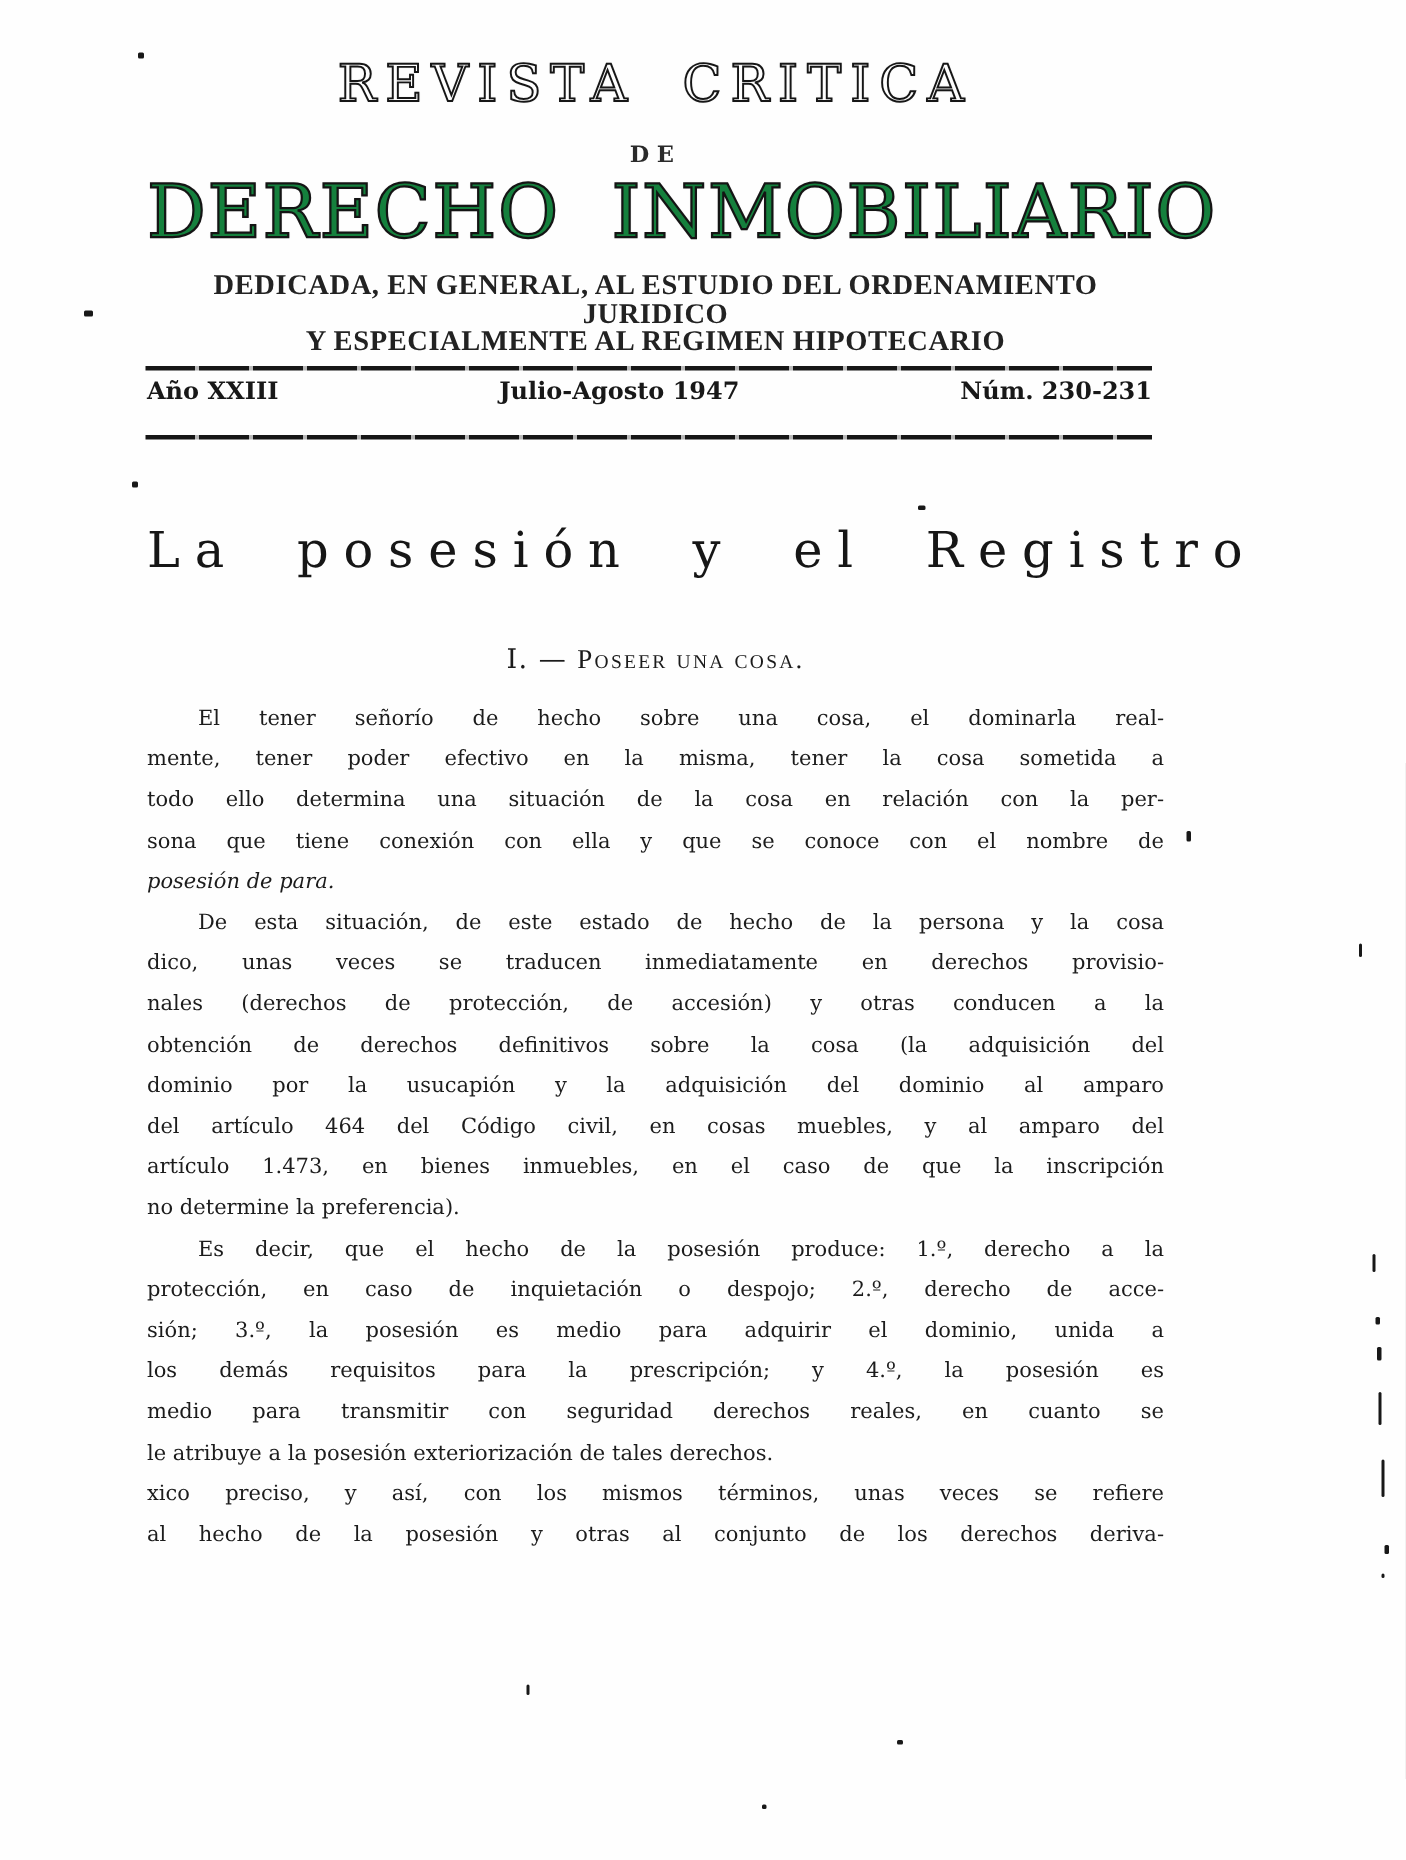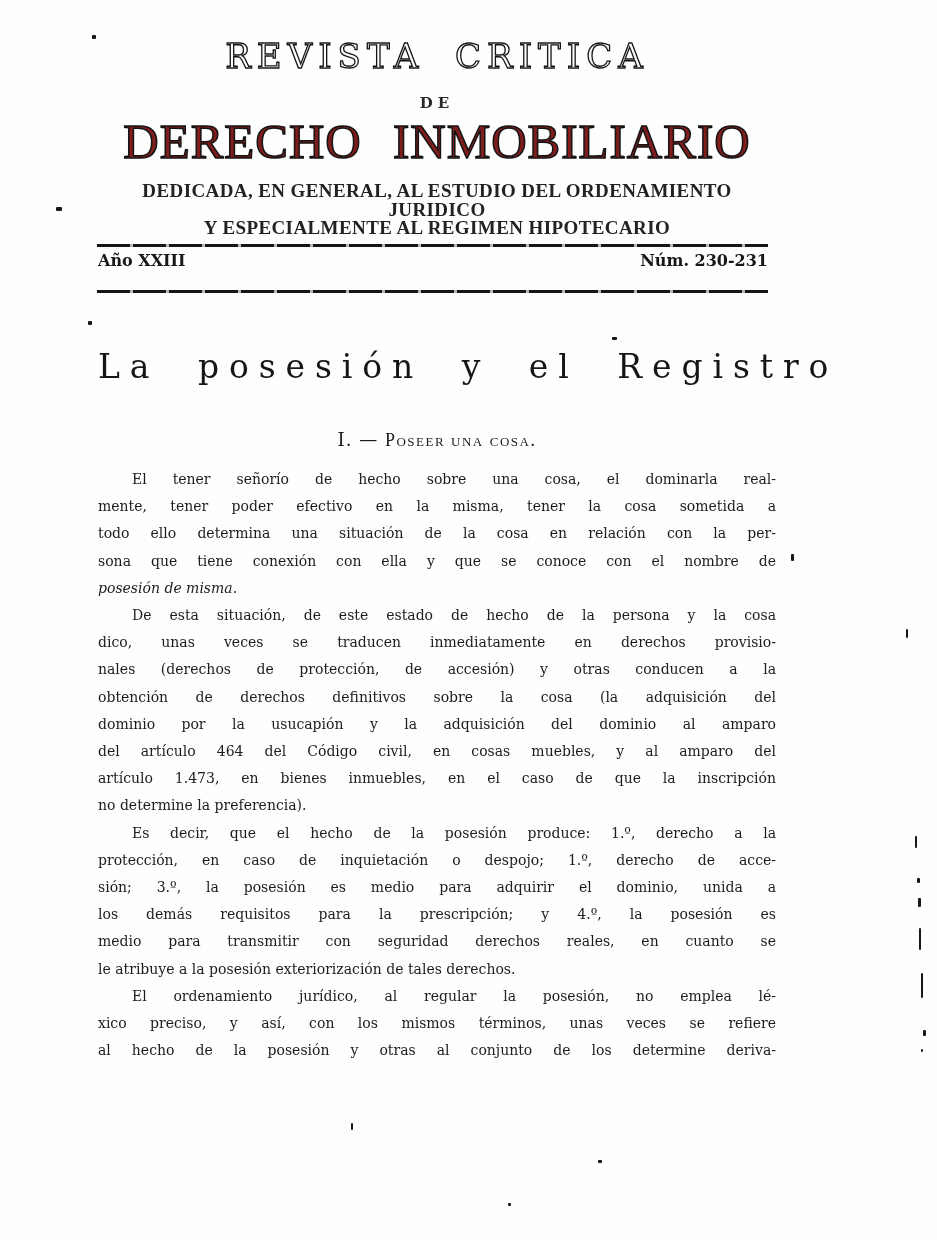--- a/index.html
+++ b/index.html
@@ -32,25 +32,24 @@
     letter-spacing: 5px;
     color: #2a2a2a;
     font-weight: bold;
   }
   .mast-title-main {
     top: 113px;
     font-size: 49px;
     letter-spacing: 1px;
     word-spacing: 18px;
     font-weight: normal;
-    color: #7f1d1d;
+    color: #15803d;
     -webkit-text-stroke: 1.5px #141414;
     text-shadow: 0 0 1px #333333;
     white-space: nowrap;
-    font-family: Liberation Serif, serif;
   }
   .mast-subtitle {
     top: 182px;
     font-family: "Liberation Serif", serif;
     font-weight: bold;
     font-size: 19px;
     line-height: 18.5px;
     letter-spacing: 0.4px;
     color: #222222;
   }
@@ -127,64 +126,64 @@
   <div class="masthead-block mast-de">DE</div>
   <div class="masthead-block mast-title-main">DERECHO INMOBILIARIO</div>
   <div class="masthead-block mast-subtitle">
     <div>DEDICADA, EN GENERAL, AL ESTUDIO DEL ORDENAMIENTO JURIDICO</div>
     <div>Y ESPECIALMENTE AL REGIMEN HIPOTECARIO</div>
   </div>
 
   <div class="rule rule-top"></div>
   <div class="issue-row">
     <span class="cell">Año XXIII</span>
+    <span class="cell">Julio-Agosto 1947</span>
     <span class="cell">Núm. 230-231</span>
   </div>
   <div class="rule rule-bottom"></div>
 
   <div class="article-title">La posesión y el Registro</div>
 
   <div class="section-heading">
     <span>I. — </span><span class="sc">Poseer una cosa.</span>
   </div>
 
   <div class="body-text">
 
     <div class="para">
       <div class="line first">El tener señorío de hecho sobre una cosa, el dominarla real-</div>
       <div class="line">mente, tener poder efectivo en la misma, tener la cosa sometida a</div>
       <div class="line">todo ello determina una situación de la cosa en relación con la per-</div>
       <div class="line">sona que tiene conexión con ella y que se conoce con el nombre de</div>
-      <div class="line last italic">posesión de misma.</div>
+      <div class="line last italic">posesión de para.</div>
     </div>
 
     <div class="para">
       <div class="line first">De esta situación, de este estado de hecho de la persona y la cosa</div>
       <div class="line">dico, unas veces se traducen inmediatamente en derechos provisio-</div>
       <div class="line">nales (derechos de protección, de accesión) y otras conducen a la</div>
       <div class="line">obtención de derechos definitivos sobre la cosa (la adquisición del</div>
       <div class="line">dominio por la usucapión y la adquisición del dominio al amparo</div>
       <div class="line">del artículo 464 del Código civil, en cosas muebles, y al amparo del</div>
       <div class="line">artículo 1.473, en bienes inmuebles, en el caso de que la inscripción</div>
       <div class="line last">no determine la preferencia).</div>
     </div>
 
     <div class="para">
       <div class="line first">Es decir, que el hecho de la posesión produce: 1.º, derecho a la</div>
-      <div class="line">protección, en caso de inquietación o despojo; 1.º, derecho de acce-</div>
+      <div class="line">protección, en caso de inquietación o despojo; 2.º, derecho de acce-</div>
       <div class="line">sión; 3.º, la posesión es medio para adquirir el dominio, unida a</div>
       <div class="line">los demás requisitos para la prescripción; y 4.º, la posesión es</div>
       <div class="line">medio para transmitir con seguridad derechos reales, en cuanto se</div>
       <div class="line last">le atribuye a la posesión exteriorización de tales derechos.</div>
     </div>
 
     <div class="para">
-      <div class="line first">El ordenamiento jurídico, al regular la posesión, no emplea lé-</div>
       <div class="line">xico preciso, y así, con los mismos términos, unas veces se refiere</div>
-      <div class="line">al hecho de la posesión y otras al conjunto de los determine deriva-</div>
+      <div class="line">al hecho de la posesión y otras al conjunto de los derechos deriva-</div>
     </div>
 
   </div>
 
   <div class="artifact" style="left:92px; top:35px; width:4px; height:4px;"></div>
   <div class="artifact" style="left:56px; top:207px; width:6px; height:4px;"></div>
   <div class="artifact" style="left:88px; top:321px; width:4px; height:4px;"></div>
   <div class="artifact" style="left:612px; top:337px; width:5px; height:3px;"></div>
   <div class="artifact" style="left:791px; top:554px; width:3px; height:7px;"></div>
   <div class="artifact" style="left:906px; top:629px; width:2px; height:9px;"></div>

